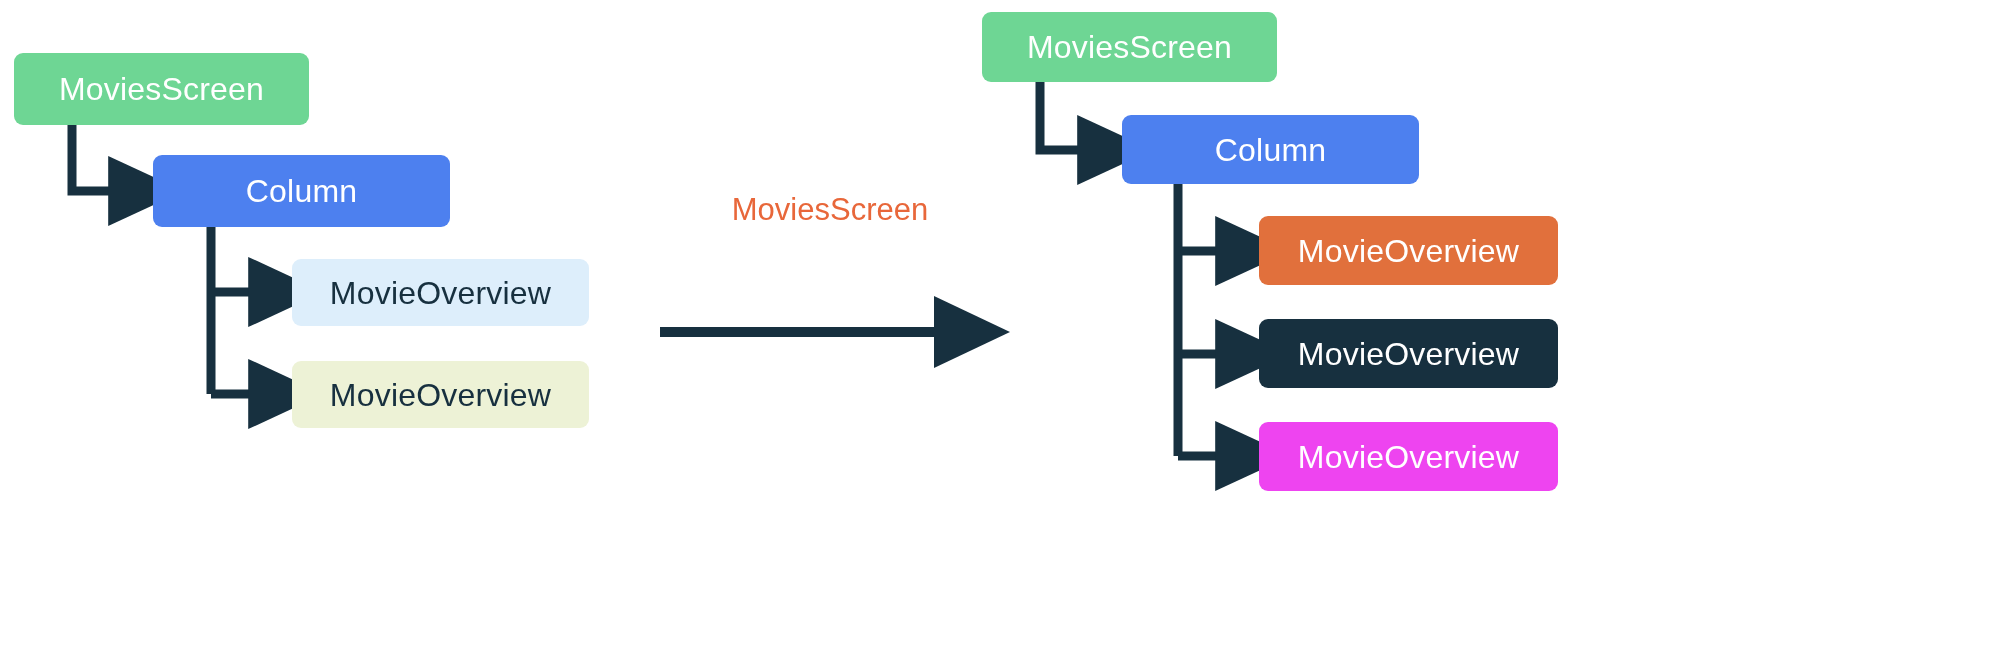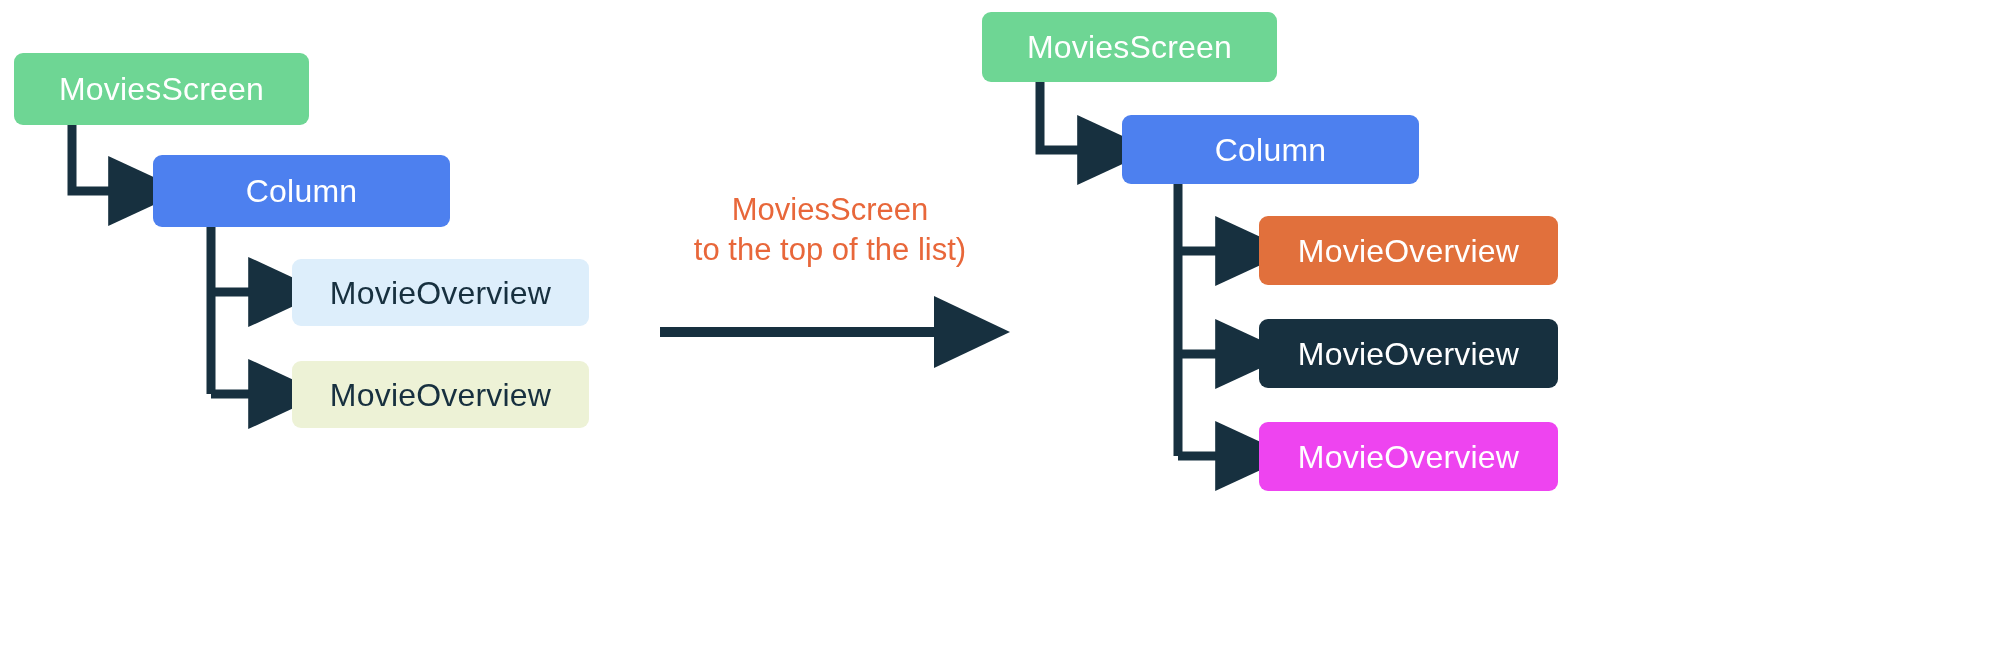--- a/index.html
+++ b/index.html
@@ -102,21 +102,20 @@
   <div class="node" style="left:292px; top:259px; width:297px; height:67px; background:#ddeefb; color:#17303f;">
     <span>MovieOverview</span>
   </div>
 
   <div class="node" style="left:292px; top:361px; width:297px; height:67px; background:#edf2d6; color:#17303f;">
     <span>MovieOverview</span>
   </div>
 
   <div id="transition-label" style="left:660px; top:190px; width:340px; color:#e8673a;">
     <span class="tline">MoviesScreen</span>
-    <span class="tline">to the top of the list)</span>
   </div>
 
   <div class="node" style="left:982px; top:12px; width:295px; height:70px; background:#6ed694; color:#ffffff;">
     <span>MoviesScreen</span>
   </div>
 
   <div class="node" style="left:1122px; top:115px; width:297px; height:69px; background:#4d80ef; color:#ffffff;">
     <span>Column</span>
   </div>
 

